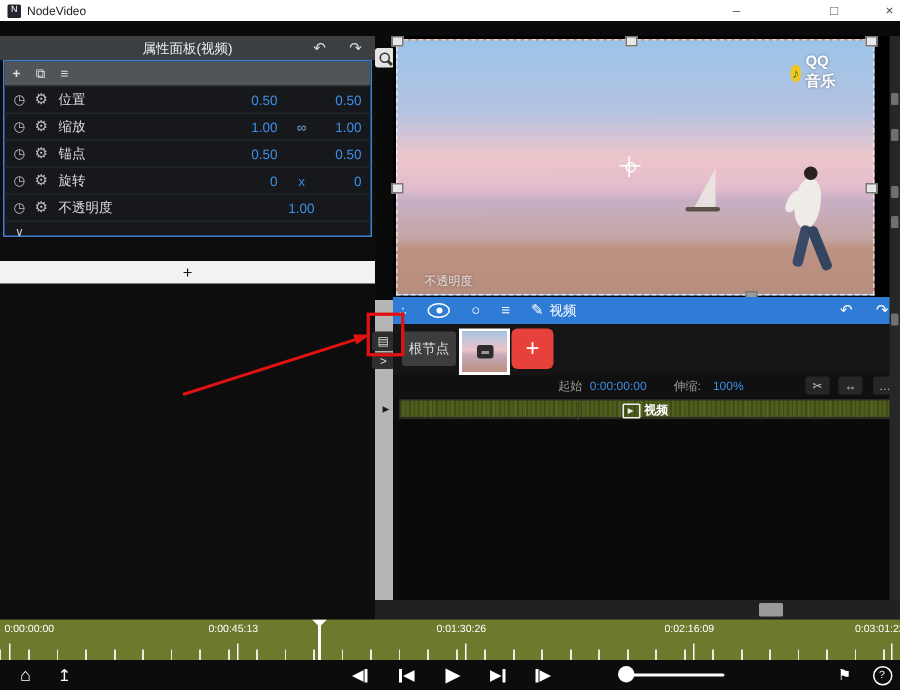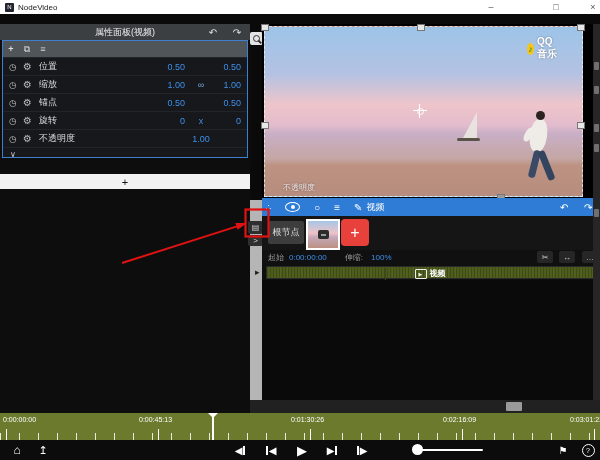--- a/index.html
+++ b/index.html
@@ -96,21 +96,21 @@
   #clipThumb{position:absolute;left:44px;top:3px;width:30px;height:27px;border:2px solid #fff;
       background:linear-gradient(180deg,#a7c6e6 0%,#eec3c8 45%,#c6a8b8 60%,#bb9182 100%);
       display:flex;align-items:center;justify-content:center;}
   .thumb-ov{width:11px;height:9px;background:#2c2c2c;border-radius:2px;display:flex;
             align-items:center;justify-content:center;}
   .thumb-ov i{display:block;width:5px;height:2px;background:#999;}
   #addNodeBtn{position:absolute;left:79px;top:3px;width:28px;height:27px;background:#e8413c;
               border-radius:4px;color:#fff;font-size:16px;display:flex;align-items:center;justify-content:center;}
   
   #infoRow{position:absolute;left:262px;top:226px;width:338px;height:15px;background:#101010;
-           display:flex;align-items:center;font-size:8px;color:#999;}
+           display:flex;align-items:center;font-size:8px;color:#999;justify-content:center;}
   #infoRow .blue{color:#3f8fe8;}
   .mini-btn{position:absolute;top:1px;width:16px;height:12px;background:#262626;border-radius:2px;
             color:#ccc;font-size:8px;display:flex;align-items:center;justify-content:center;}
   
   #trackRow{position:absolute;left:262px;top:241px;width:338px;height:15px;background:#0e0e0e;}
   #trackBar{position:absolute;left:4px;top:1px;width:328px;height:13px;background:#4e5c1d;
       border:1px solid #2a2a2a;box-sizing:border-box;
       background-image:repeating-linear-gradient(90deg,#3f4c16 0 1px,transparent 1px 3px),
                        repeating-linear-gradient(90deg,transparent 0 6px,#5a682399 6px 7px);}
   #trackSplit{position:absolute;left:118px;top:1px;width:1px;height:13px;background:#39451a;}

